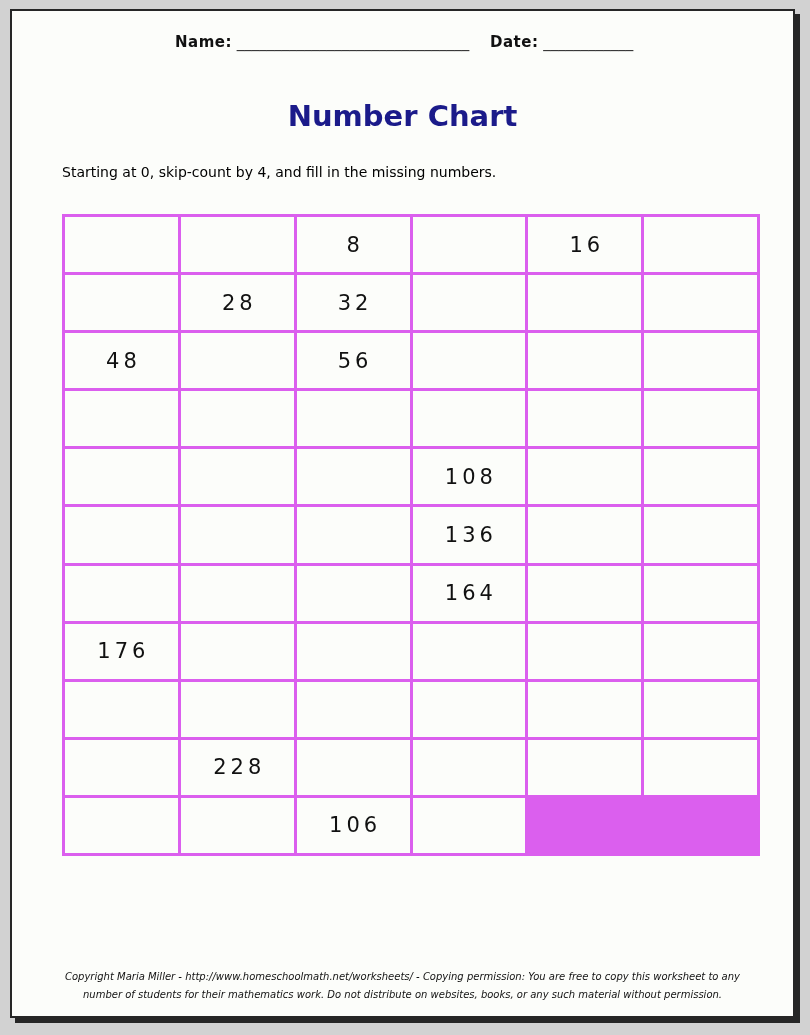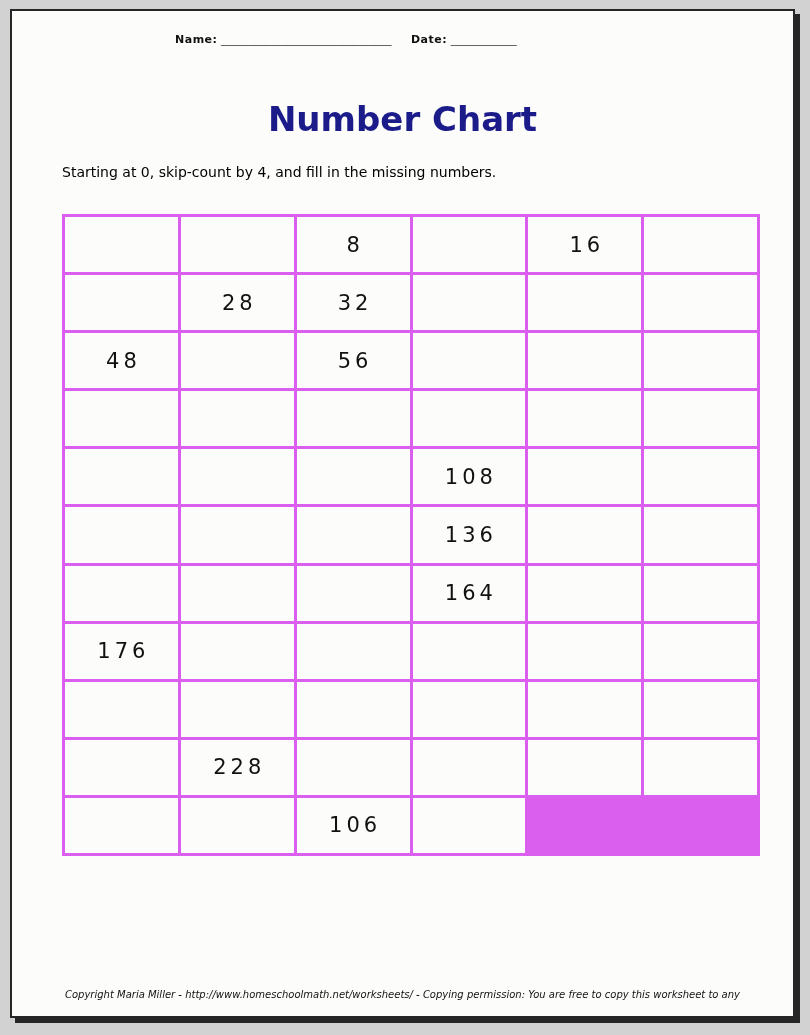--- a/index.html
+++ b/index.html
@@ -22,42 +22,42 @@
     width: 781px;
     height: 1005px;
     background: #fcfdfa;
     border: 2px solid #262626;
     box-shadow: 5px 5px 0 0 #262626;
   }
   .header-row {
     position: absolute;
     left: 163px;
     top: 22px;
-    font-size: 11px;
+    font-size: 15px;
     color: #111;
     white-space: nowrap;
   }
   .header-label {
     font-weight: bold;
     letter-spacing: 0.5px;
   }
   .blank-line {
     color: #333;
     letter-spacing: 0px;
   }
   .date-group {
     margin-left: 16px;
   }
   .page-title {
     position: absolute;
     left: 0;
     top: 88px;
     width: 100%;
     text-align: center;
-    font-size: 34px;
+    font-size: 29px;
     font-weight: bold;
     color: #1b1b8a;
   }
   .instruction {
     position: absolute;
     left: 50px;
     top: 153px;
     font-size: 14px;
     color: #000;
   }
@@ -177,16 +177,17 @@
         <div class="cell"></div>
         <div class="cell"></div>
         <div class="cell"></div>
         <div class="cell"></div>
         <div class="cell">106</div>
         <div class="cell"></div>
       </div>
 
     <div class="footer">
       <div>Copyright Maria Miller - http://www.homeschoolmath.net/worksheets/ - Copying permission: You are free to copy this worksheet to any</div>
+      <div>number of students for their mathematics work. Do not distribute on websites, books, or any such material without permission.</div>
     </div>
 
   </div>
 </div>
 
 </body></html>

